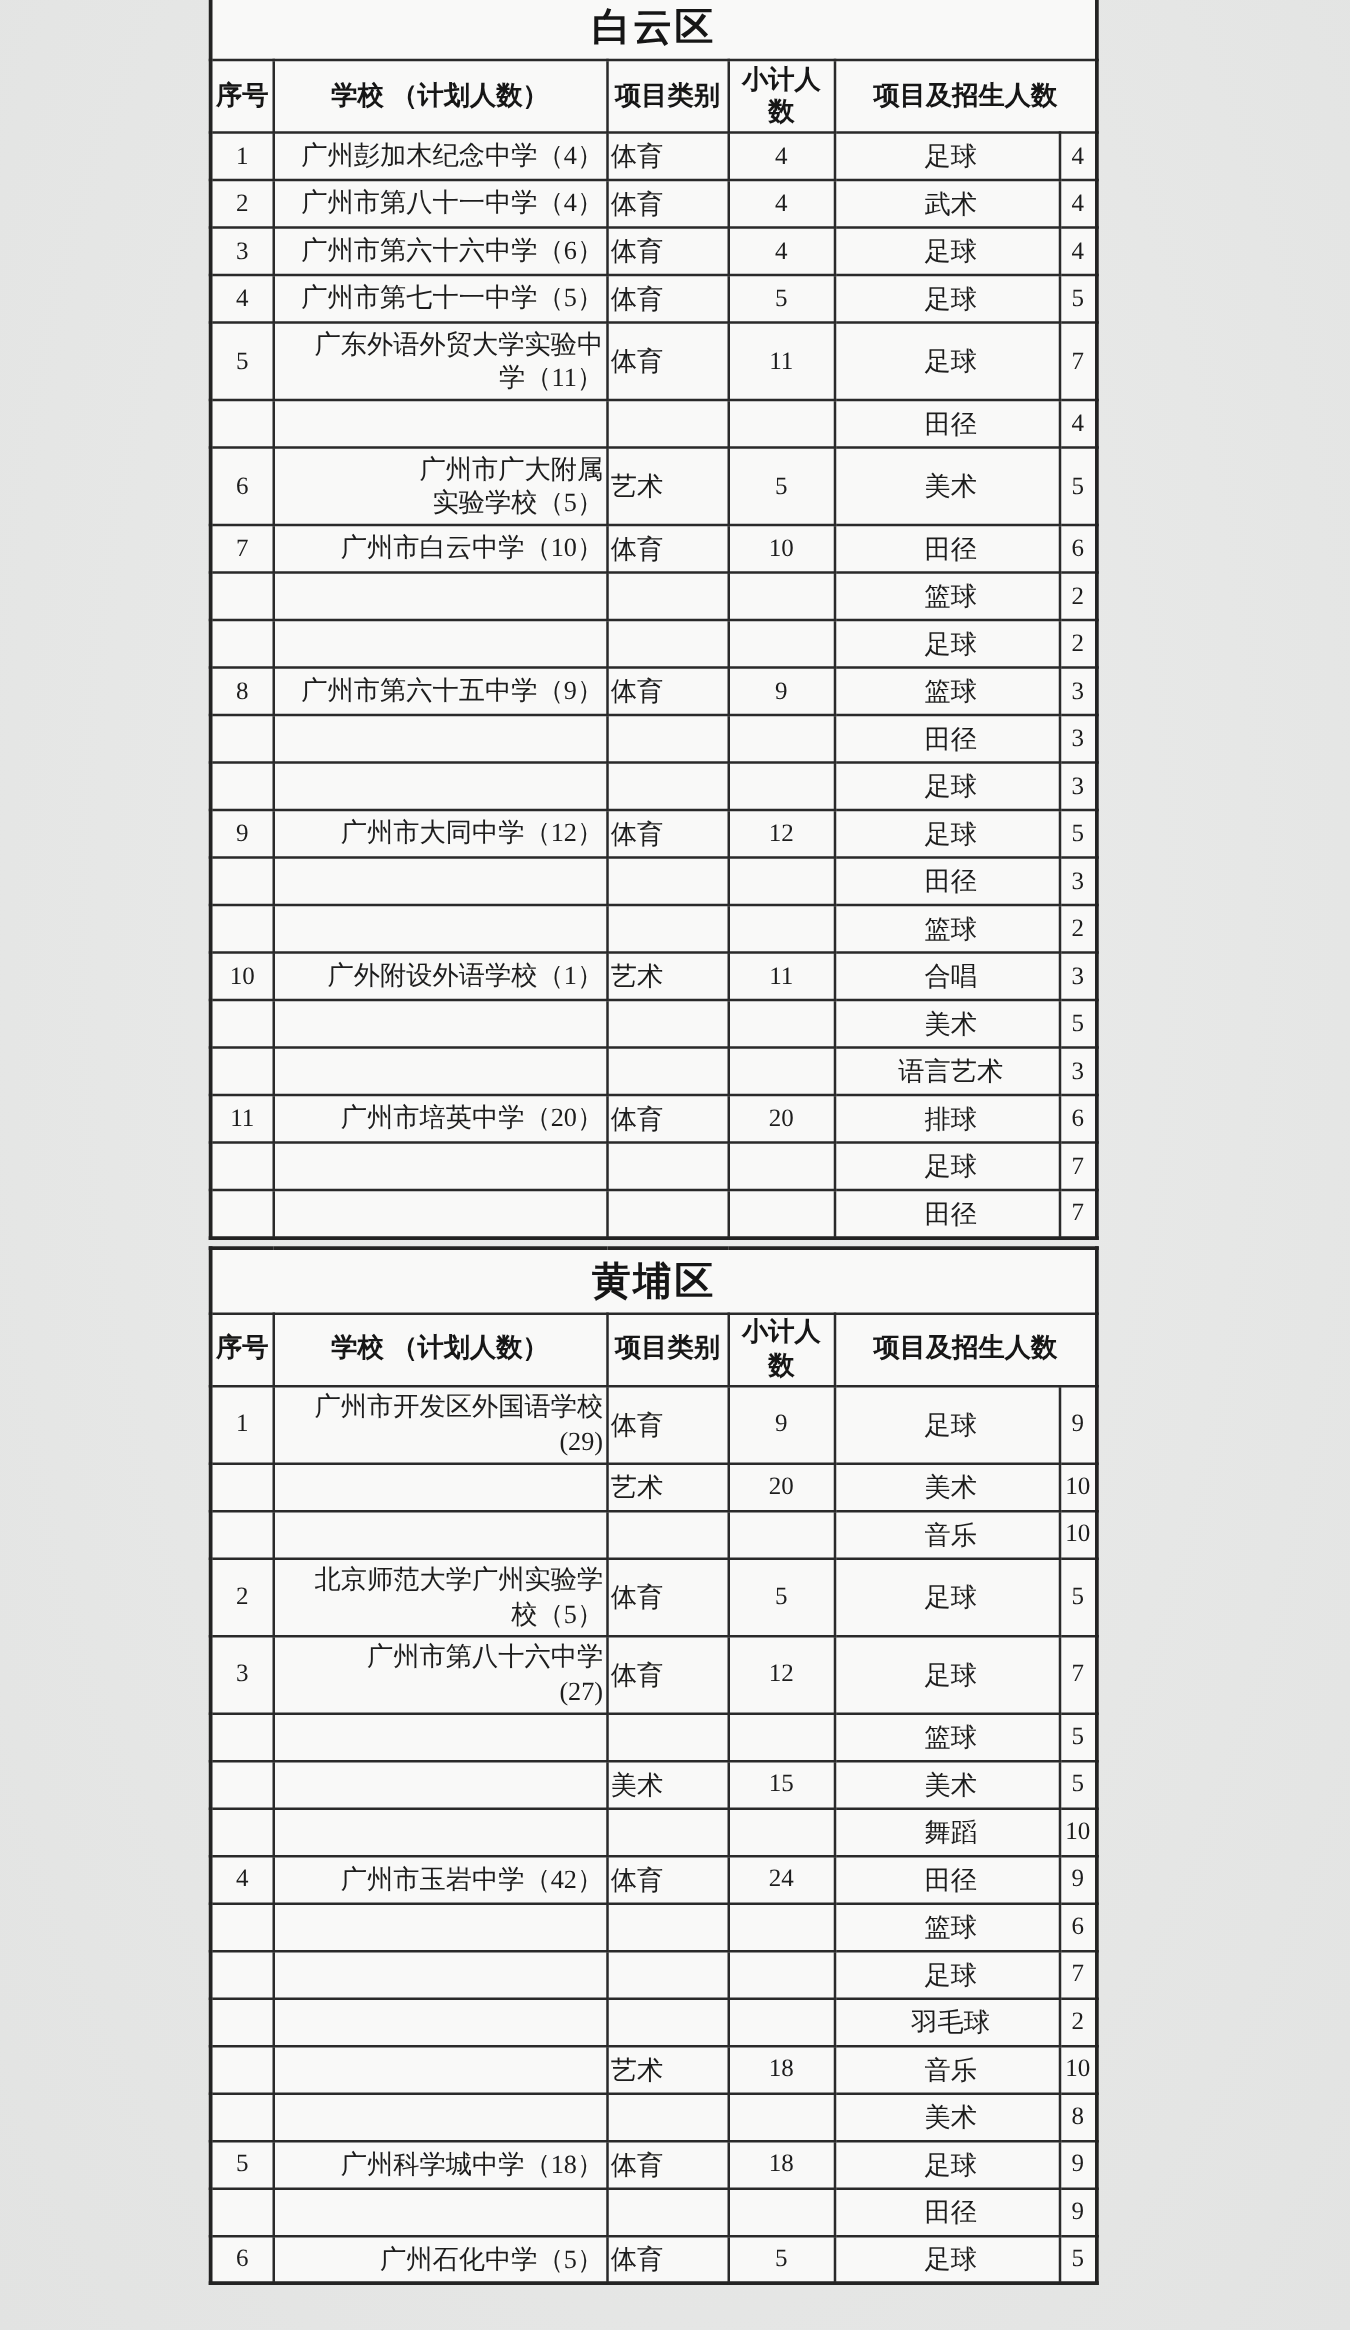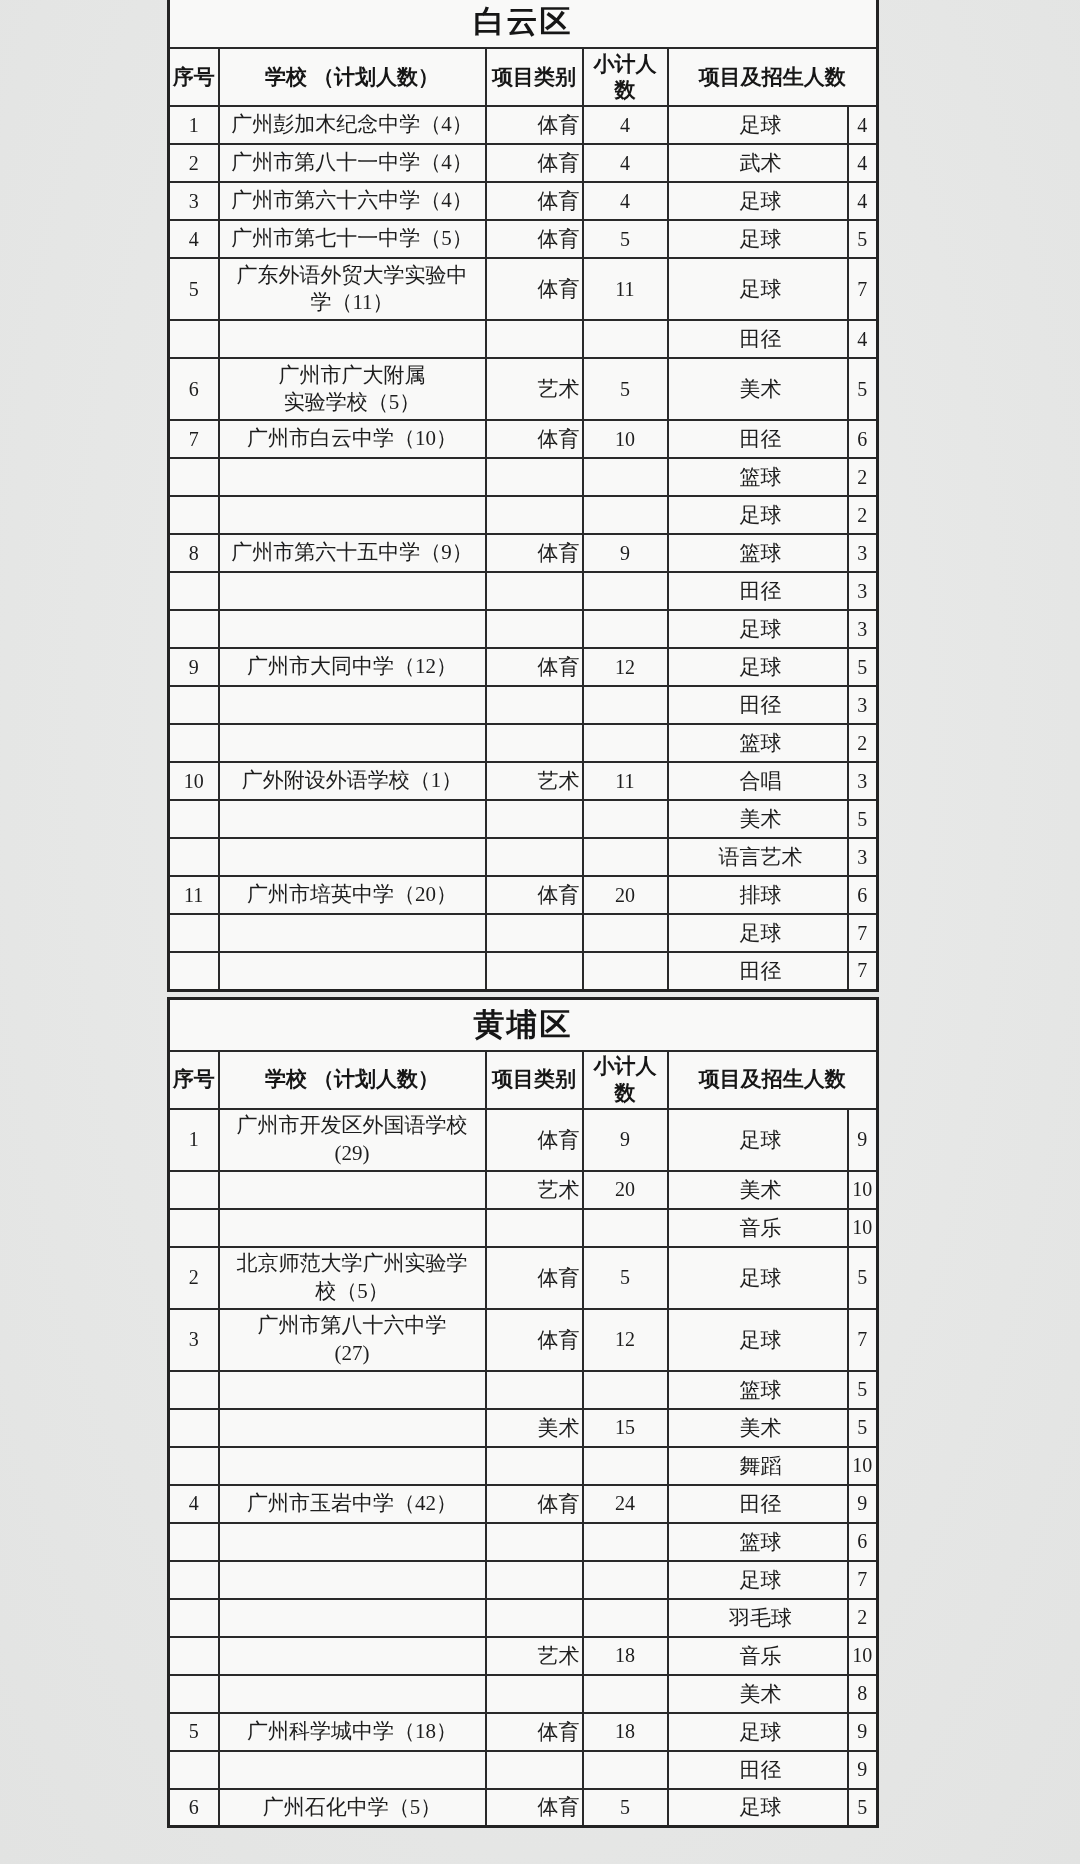--- a/index.html
+++ b/index.html
@@ -22,22 +22,22 @@
     font-weight:bold;font-size:31px;letter-spacing:2px;color:#161616;
   }
   .header-row td{
     height:56px;text-align:center;line-height:1.25;
     font-family:"Liberation Sans","DejaVu Sans",sans-serif;
     font-weight:bold;font-size:21px;color:#161616;
   }
   .data-row{height:38px;}
   .data-row.two-line{height:62px;}
   .c-no,.c-subtotal,.c-count{text-align:center;font-size:20px;}
-  .c-school{text-align:center;font-size:21px;line-height:1.3;white-space:pre-line;}
-  .c-category{text-align:right;font-size:21px;}
+  .c-school{text-align:right;font-size:21px;line-height:1.3;white-space:pre-line;}
+  .c-category{text-align:left;font-size:21px;}
   .c-project{text-align:center;font-size:21px;padding-left:8px;}
   col.col-no{width:50px;}
   col.col-school{width:267px;}
   col.col-category{width:97px;}
   col.col-subtotal{width:85px;}
   col.col-project{width:180px;}
   col.col-count{width:30px;}
 </style>
 </head>
 <body>
@@ -75,21 +75,21 @@
           <tr class="data-row">
             <td class="c-no">2</td>
             <td class="c-school">广州市第八十一中学（4）</td>
             <td class="c-category">体育</td>
             <td class="c-subtotal">4</td>
             <td class="c-project">武术</td>
             <td class="c-count">4</td>
           </tr>
           <tr class="data-row">
             <td class="c-no">3</td>
-            <td class="c-school">广州市第六十六中学（4）</td>
+            <td class="c-school">广州市第六十六中学（6）</td>
             <td class="c-category">体育</td>
             <td class="c-subtotal">4</td>
             <td class="c-project">足球</td>
             <td class="c-count">4</td>
           </tr>
           <tr class="data-row">
             <td class="c-no">4</td>
             <td class="c-school">广州市第七十一中学（5）</td>
             <td class="c-category">体育</td>
             <td class="c-subtotal">5</td>

